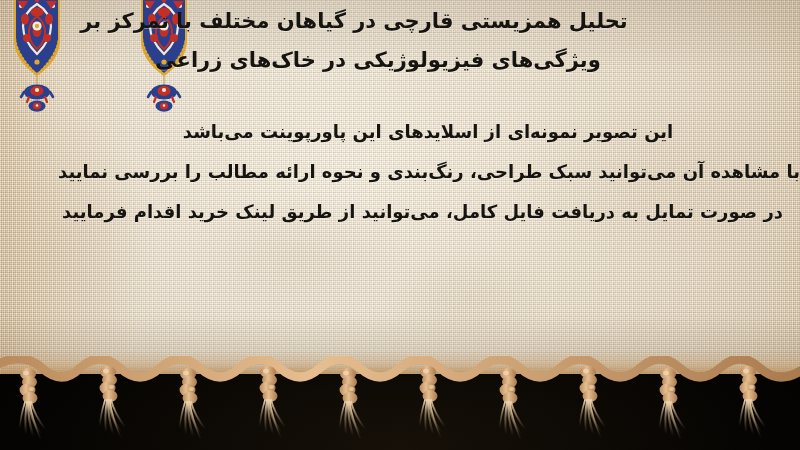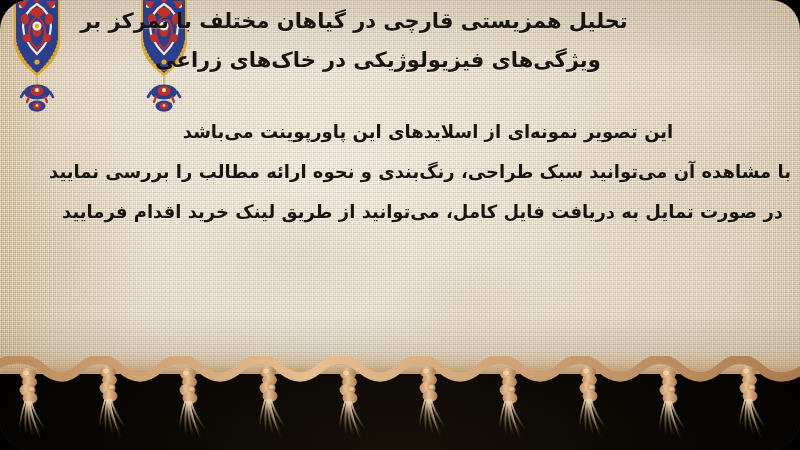--- a/index.html
+++ b/index.html
@@ -10,21 +10,20 @@
   }
 
   #slide {
     position: relative;
     width: 800px;
     height: 450px;
     overflow: hidden;
     background: #4d7c0f;
     font-family: "DejaVu Sans", "Liberation Sans", sans-serif;
     direction: rtl;
-    border-radius: 30px;
   }
 
   
   .backdrop {
     position: absolute;
     inset: 0;
     background:
       radial-gradient(ellipse 70% 50% at 50% 100%, #161008 0%, #070503 60%, #000 100%),
       #000;
   }
@@ -184,21 +183,21 @@
     font-weight: bold;
     text-shadow: 0 1px 0 rgba(255,255,255,.28);
   }
   .body .ln {
     display: block;
     text-align: center;
     line-height: 40px;
     white-space: nowrap;
   }
   .body .ln.b1 { padding-right: 40px; }
-  .body .ln.b2 { padding-right: 9px; margin-left: 40px; }
+  .body .ln.b2 { padding-right: 0px; margin-left: 40px; }
   .body .ln.b3 { padding-right: 17px; }
 </style>
 </head>
 <body>
 
 <div id="slide">
 
   <div class="backdrop"></div>
 
   <div class="textile">

